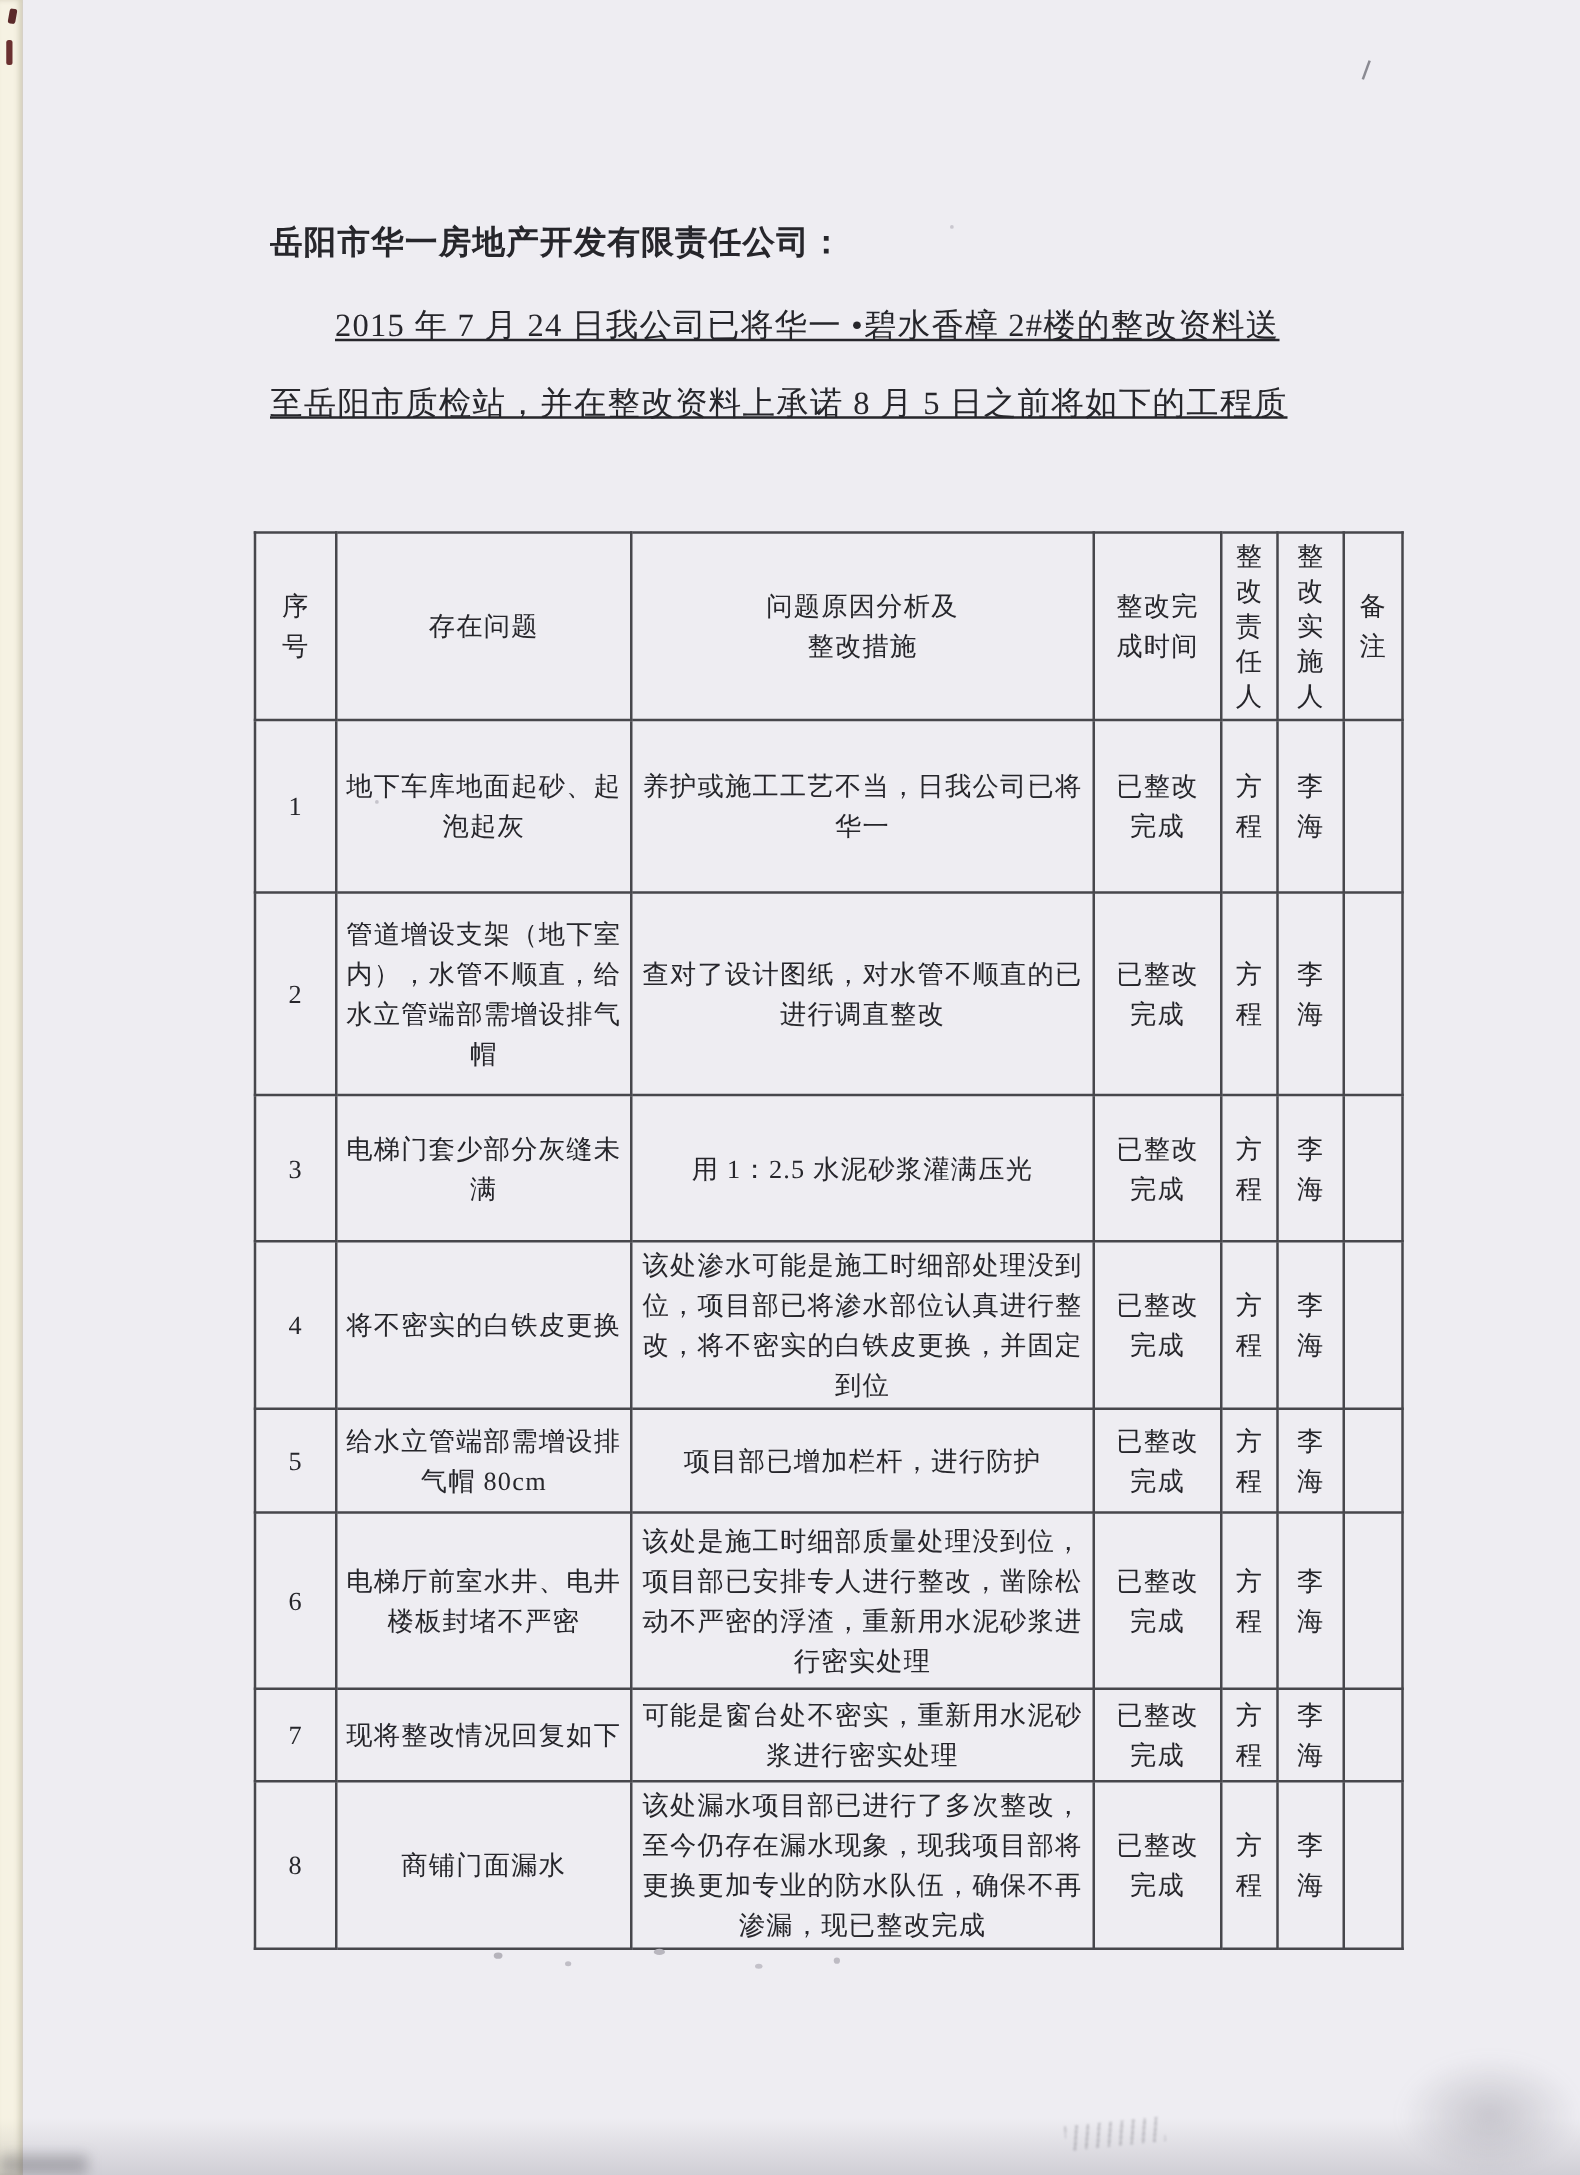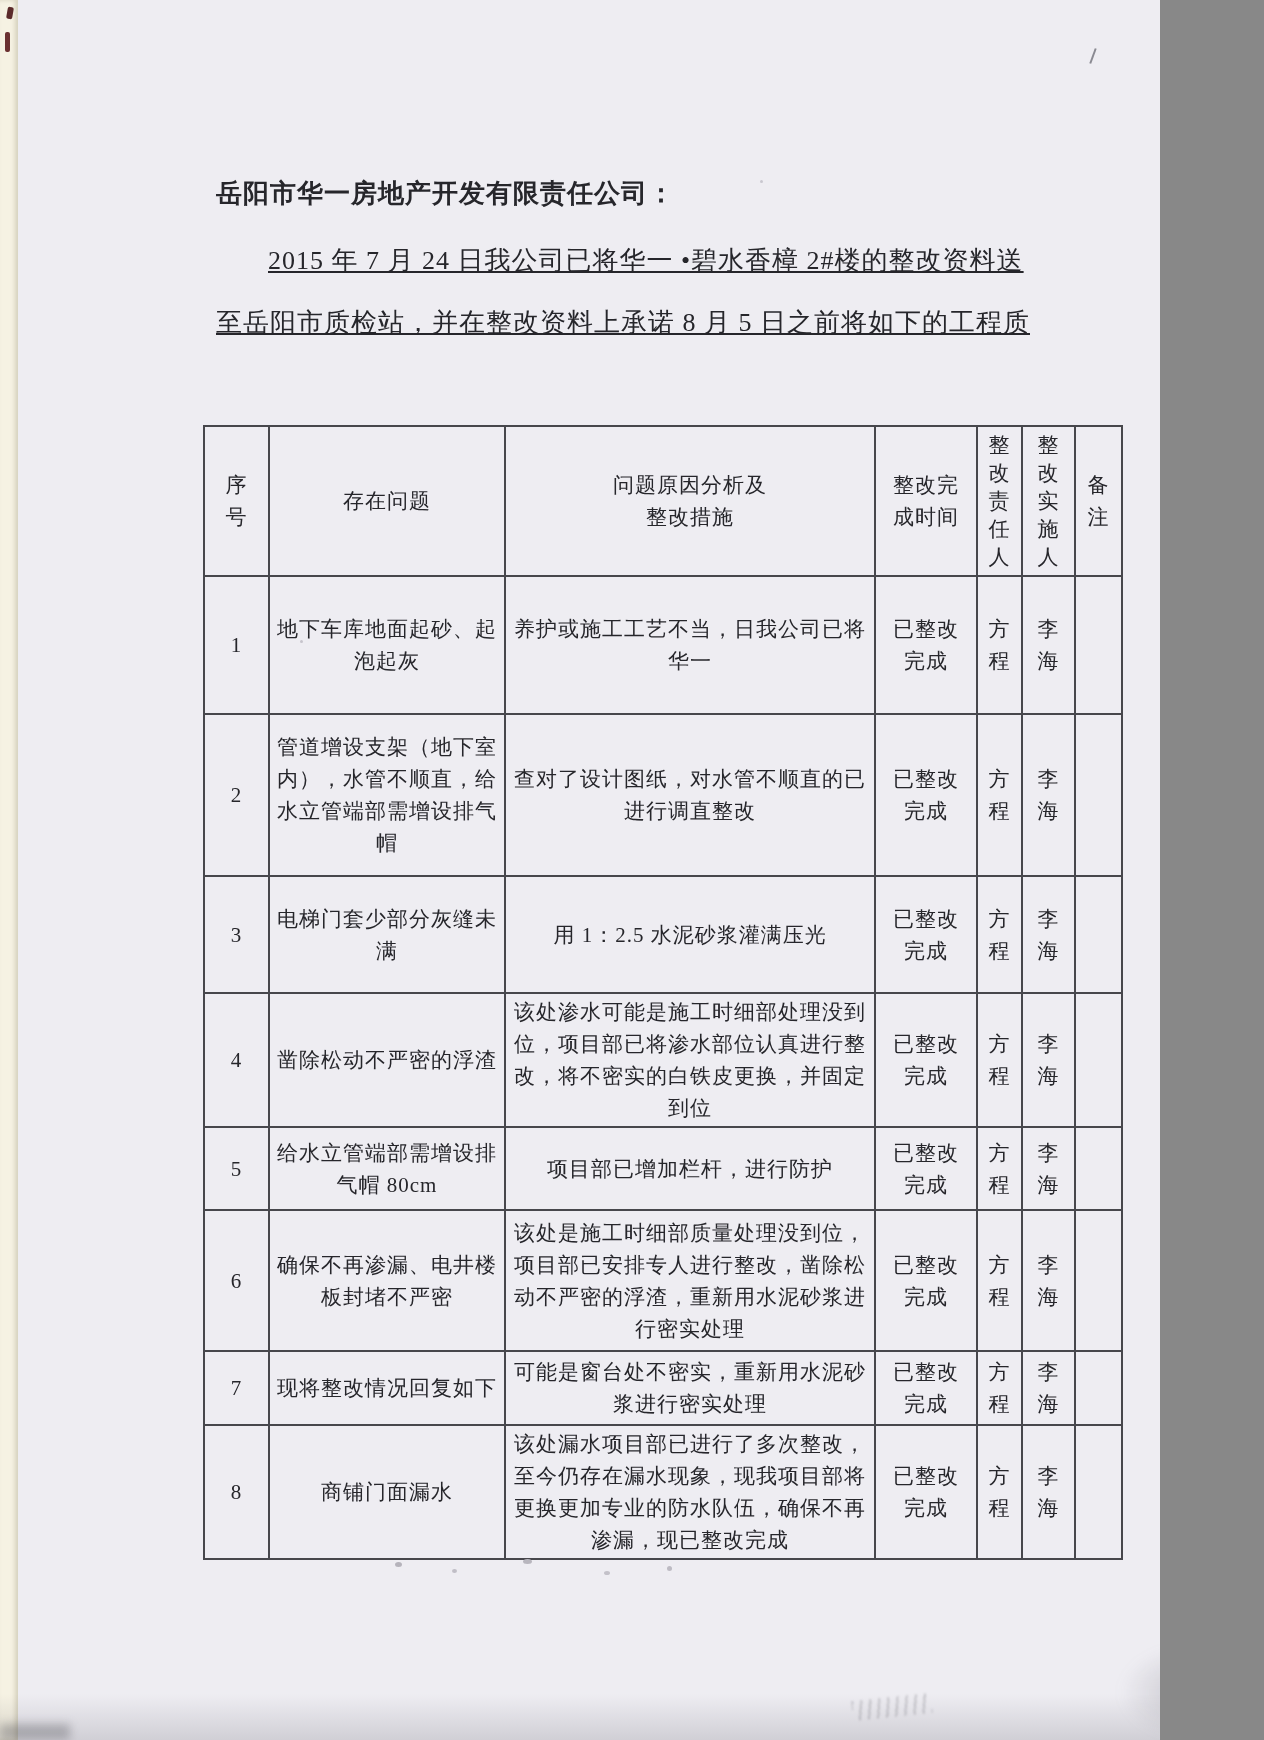--- a/index.html
+++ b/index.html
@@ -1,18 +1,18 @@
 <!DOCTYPE html>
 <html style="--paper: #eeedf2; --ink: #26262b; --line: #47474c;"><head>
 <meta charset="utf-8">
 <style>
   html,body{margin:0;padding:0;background:#888;}
   .sheet{
     position:relative;
-    width:1160px;height:1740px;
+    width:1264px;height:1740px;
     background:var(--paper,#eeedf2);
     overflow:hidden;
     font-family:"Liberation Serif","DejaVu Serif",serif;
     color:var(--ink,#26262b);
   }
   .edge-strip{
     position:absolute;left:0;top:0;width:18px;height:1740px;
     background:#f6f2e3;
     box-shadow:inset -3px 0 4px rgba(120,110,80,.25);
   }
@@ -165,21 +165,21 @@
 完成</td>
     <td>方
 程</td>
     <td>李
 海</td>
     <td></td>
   </tr>
 
   <tr>
     <td>4</td>
-    <td>凿除松动不严密的浮渣</td>
+    <td>将不密实的白铁皮更换</td>
     <td>该处渗水可能是施工时细部处理没到位，项目部已将渗水部位认真进行整改，将不密实的白铁皮更换，并固定到位</td>
     <td>已整改
 完成</td>
     <td>方
 程</td>
     <td>李
 海</td>
     <td></td>
   </tr>
 
@@ -191,21 +191,21 @@
 完成</td>
     <td>方
 程</td>
     <td>李
 海</td>
     <td></td>
   </tr>
 
   <tr>
     <td>6</td>
-    <td>确保不再渗漏、电井楼板封堵不严密</td>
+    <td>电梯厅前室水井、电井楼板封堵不严密</td>
     <td>该处是施工时细部质量处理没到位，项目部已安排专人进行整改，凿除松动不严密的浮渣，重新用水泥砂浆进行密实处理</td>
     <td>已整改
 完成</td>
     <td>方
 程</td>
     <td>李
 海</td>
     <td></td>
   </tr>
 

